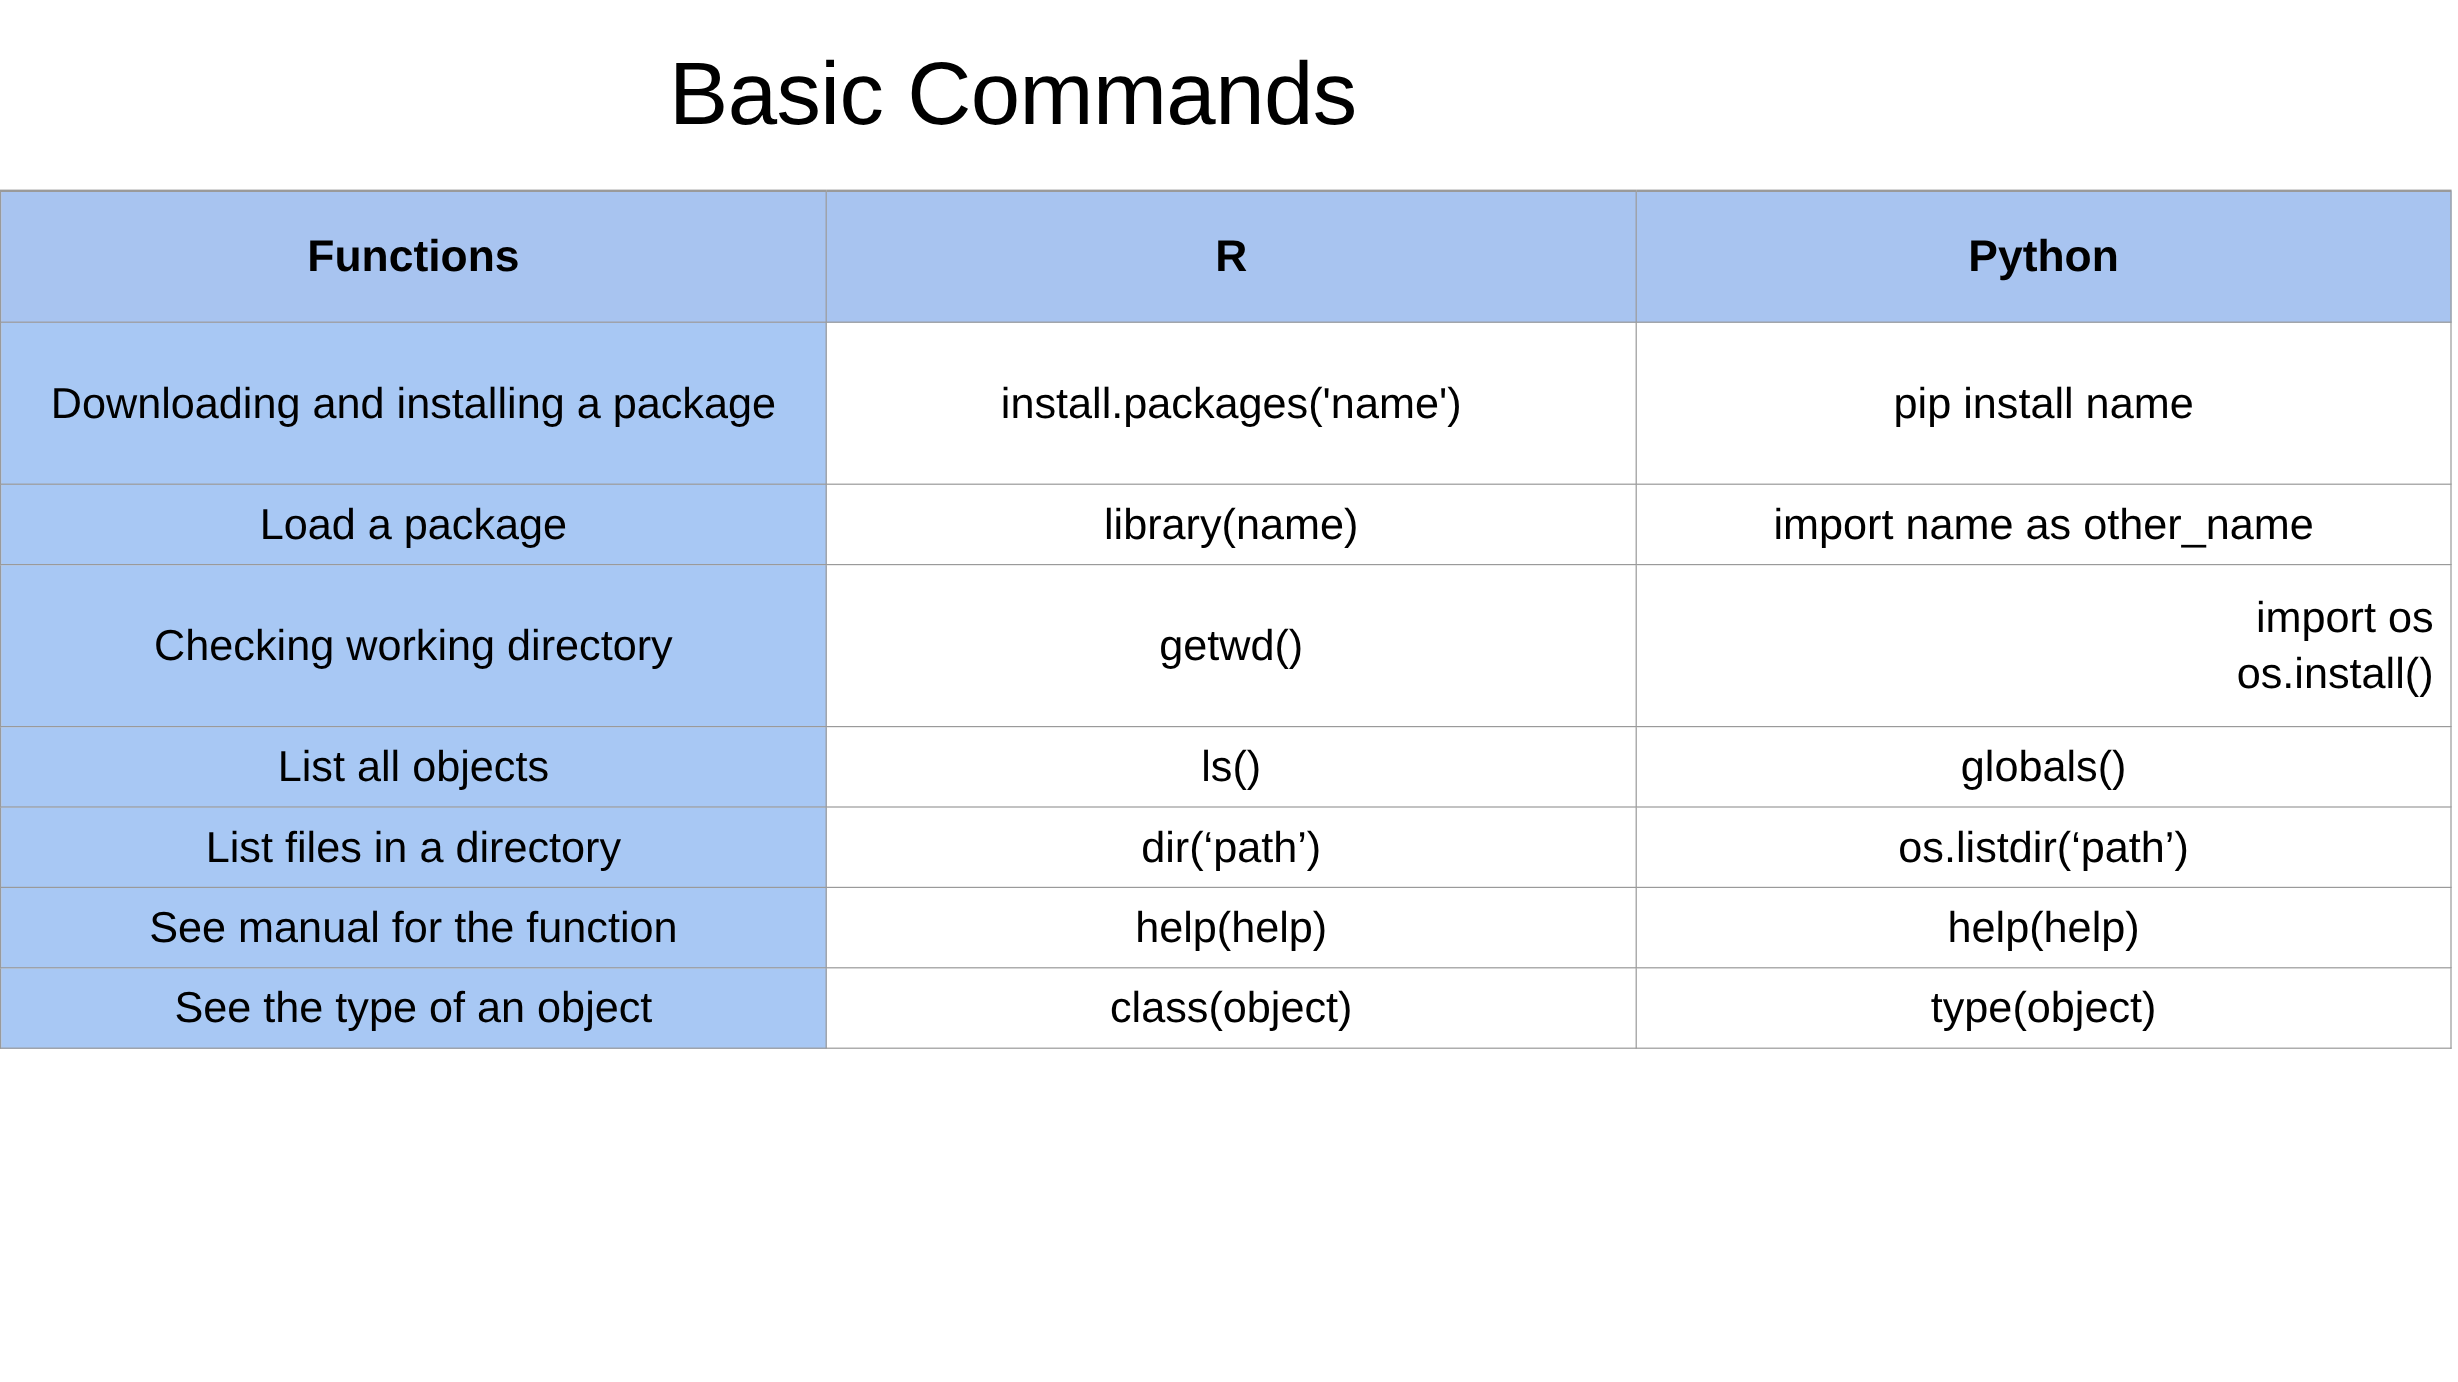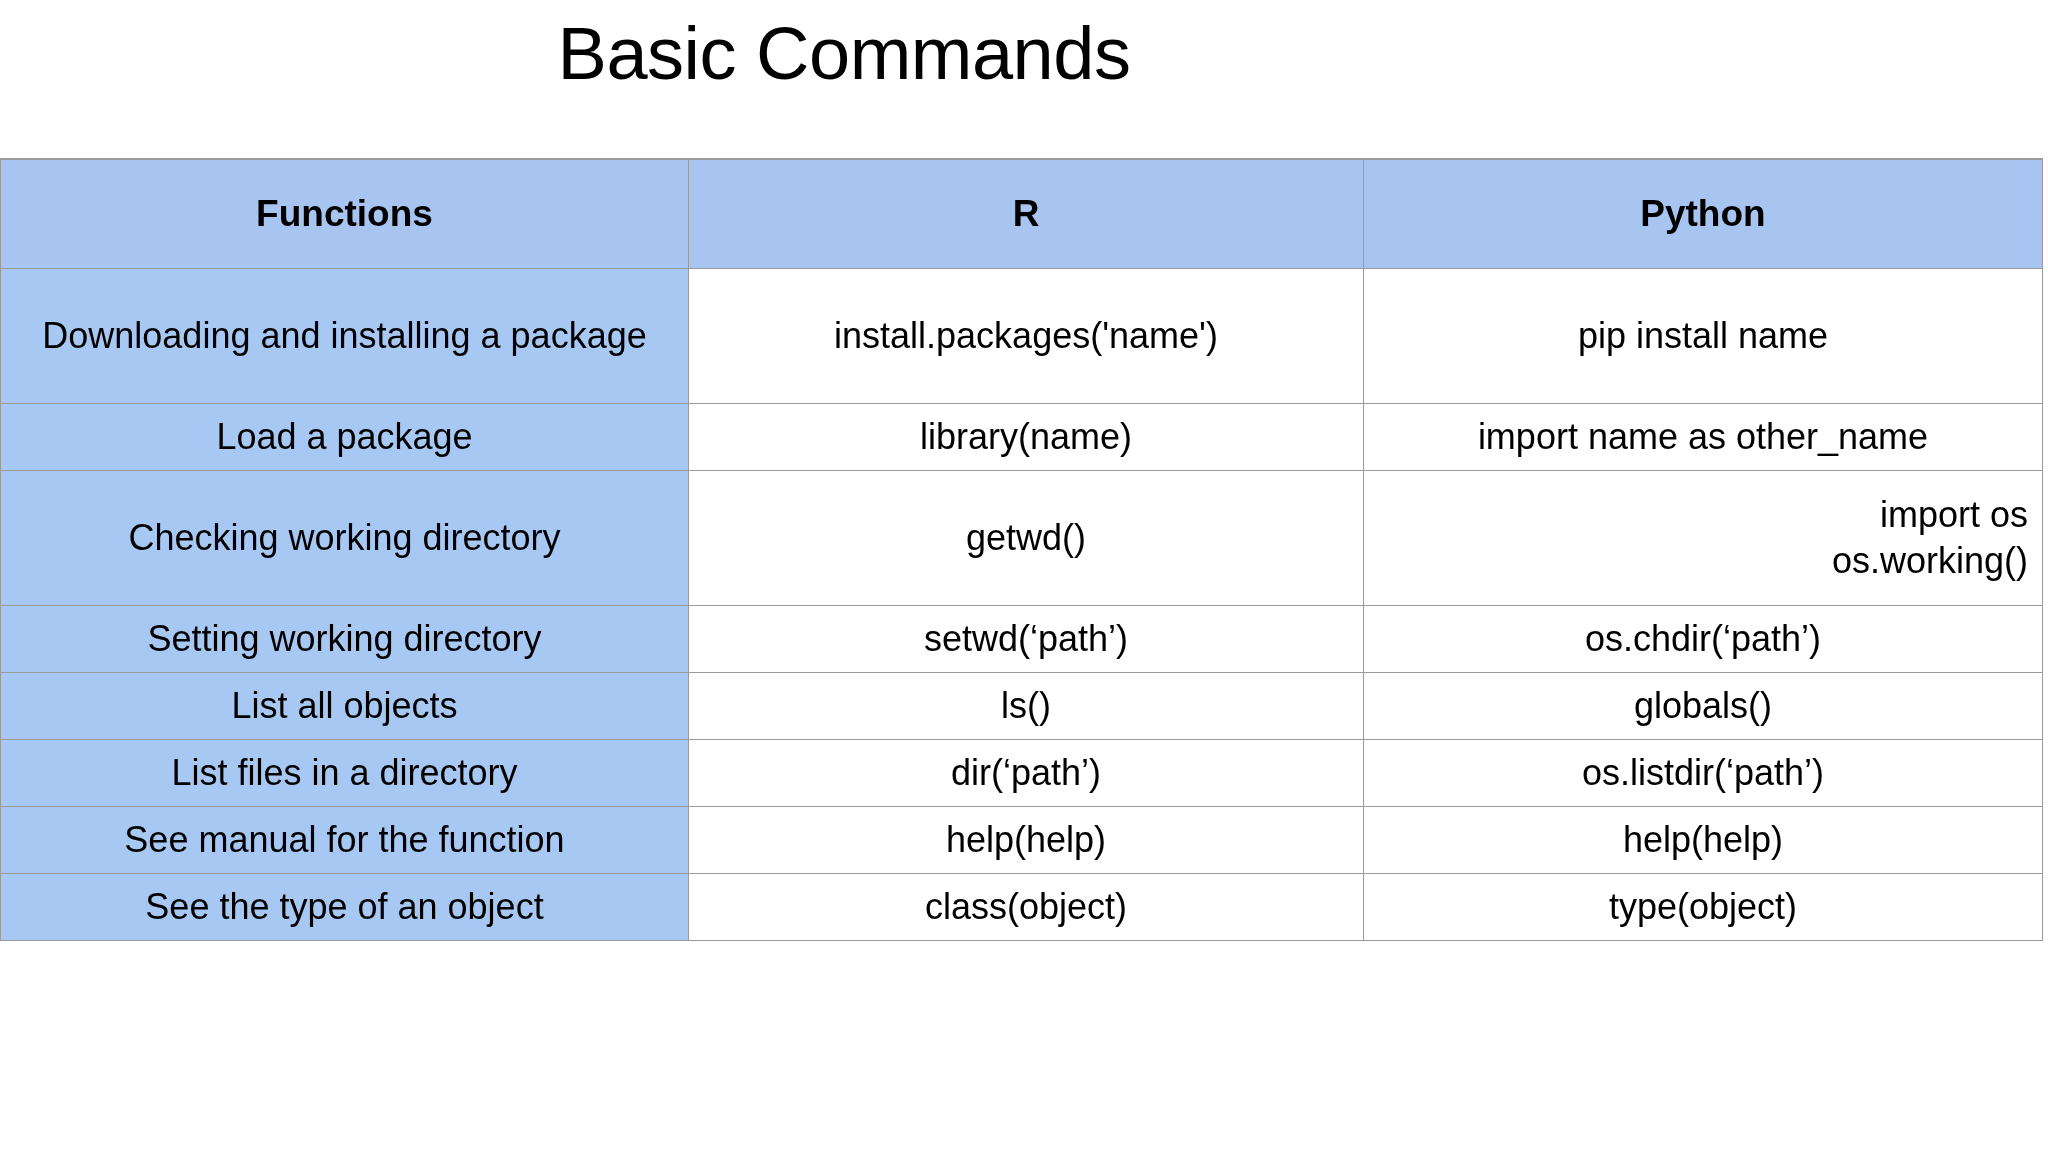--- a/index.html
+++ b/index.html
@@ -18,21 +18,21 @@
   .slide {
     position: relative;
     width: 2048px;
     height: 1152px;
     background: #ffffff;
     overflow: hidden;
   }
 
   .slide-title {
     position: absolute;
-    top: 6px;
+    top: 30px;
     left: 0;
     width: 1688px;
     text-align: center;
     font-size: 74px;
     line-height: 96px;
     font-weight: 400;
     letter-spacing: -0.5px;
     color: #000000;
     white-space: nowrap;
   }
@@ -118,29 +118,24 @@
           <td class="fn-cell">Load a package</td>
           <td>library(name)</td>
           <td>import name as other_name</td>
         </tr>
 
         <tr class="row-tall">
           <td class="fn-cell">Checking working directory</td>
           <td>getwd()</td>
           <td>
             <span class="cell-line">import os</span>
-            <span class="cell-line">os.working()</span>
+            <span class="cell-line">os.install()</span>
           </td>
         </tr>
 
-        <tr class="row-std">
-          <td class="fn-cell">Setting working directory</td>
-          <td>setwd(‘path’)</td>
-          <td>os.chdir(‘path’)</td>
-        </tr>
 
         <tr class="row-std">
           <td class="fn-cell">List all objects</td>
           <td>ls()</td>
           <td>globals()</td>
         </tr>
 
         <tr class="row-std">
           <td class="fn-cell">List files in a directory</td>
           <td>dir(‘path’)</td>

